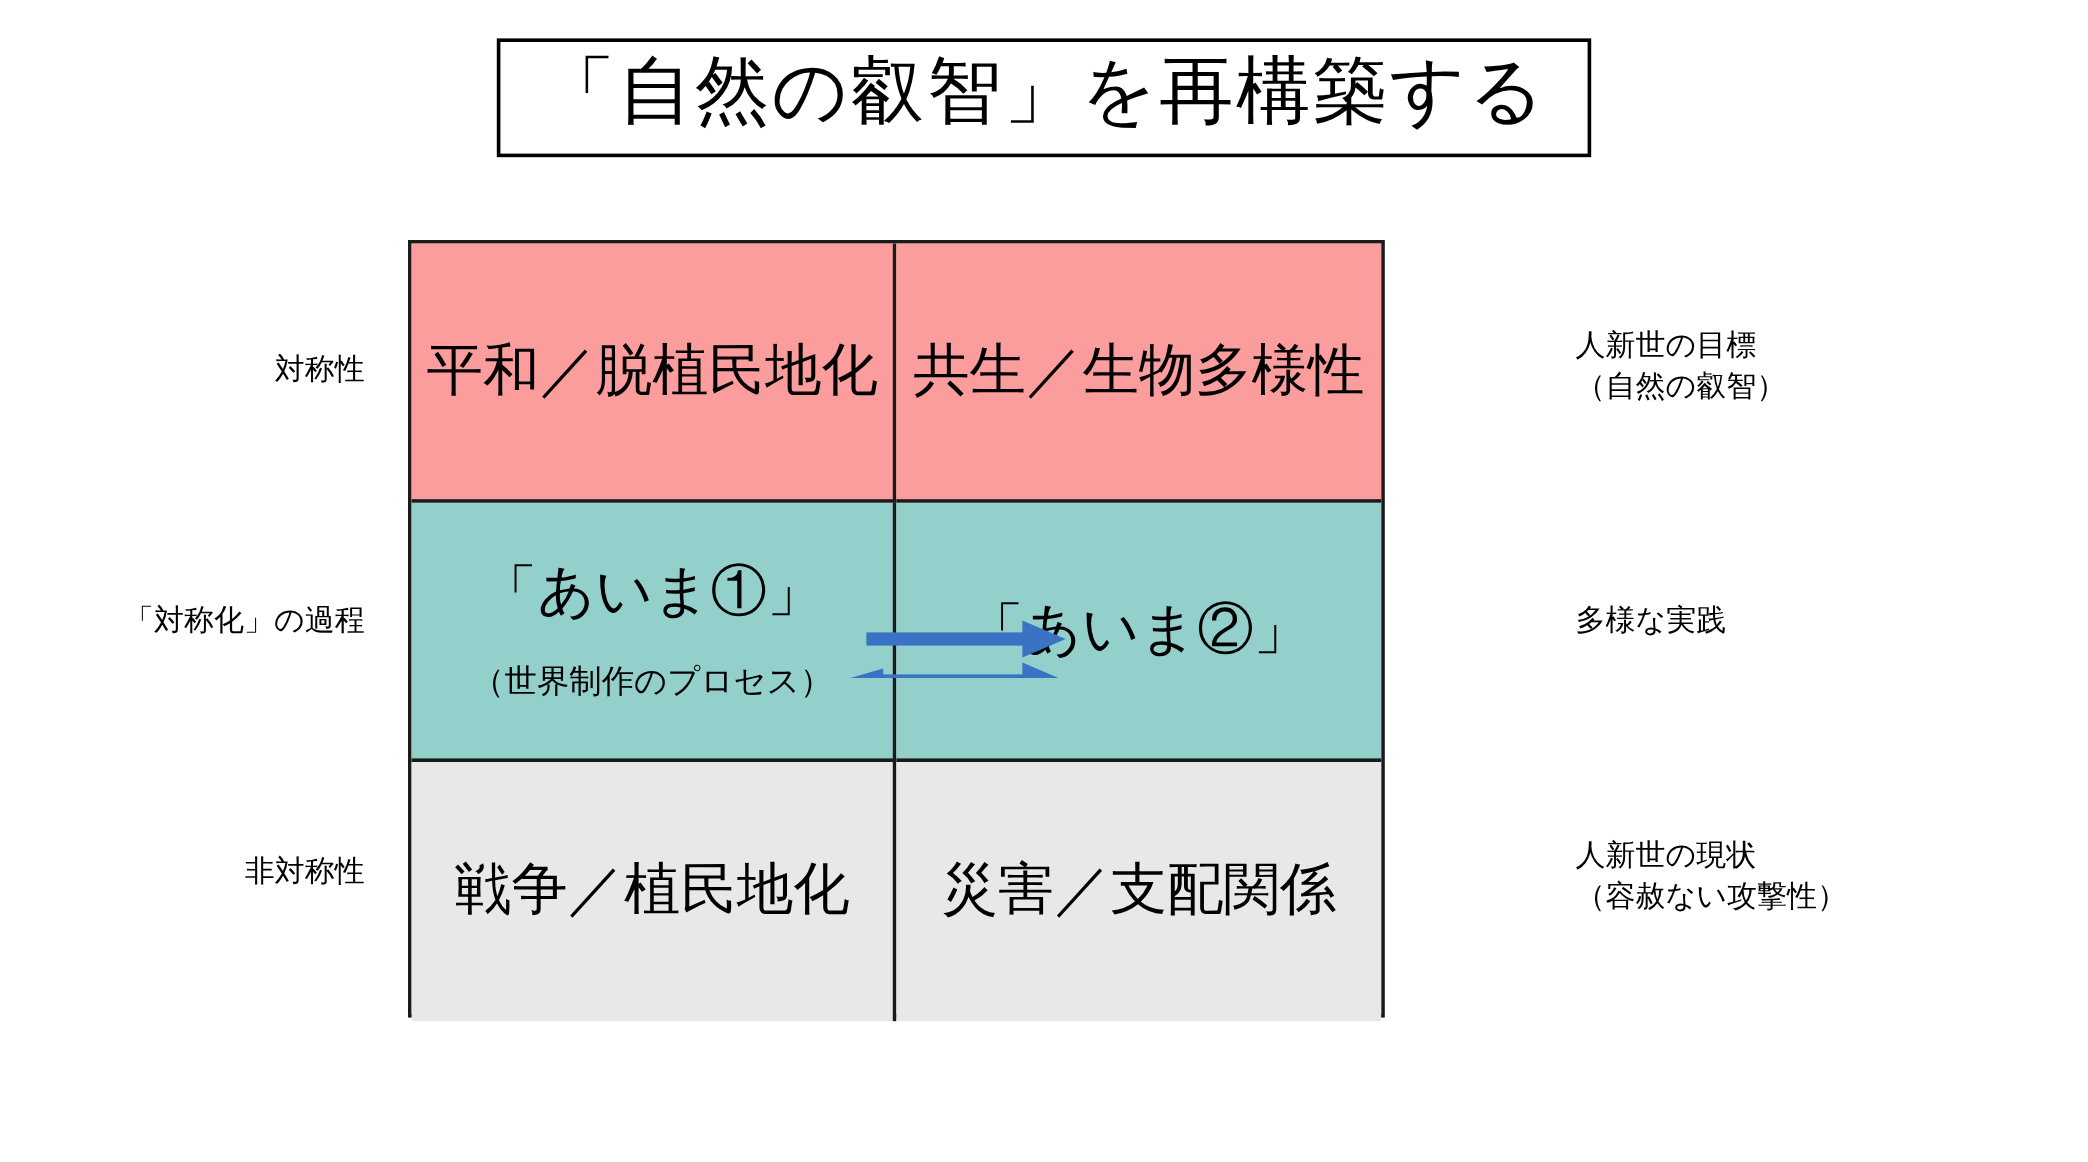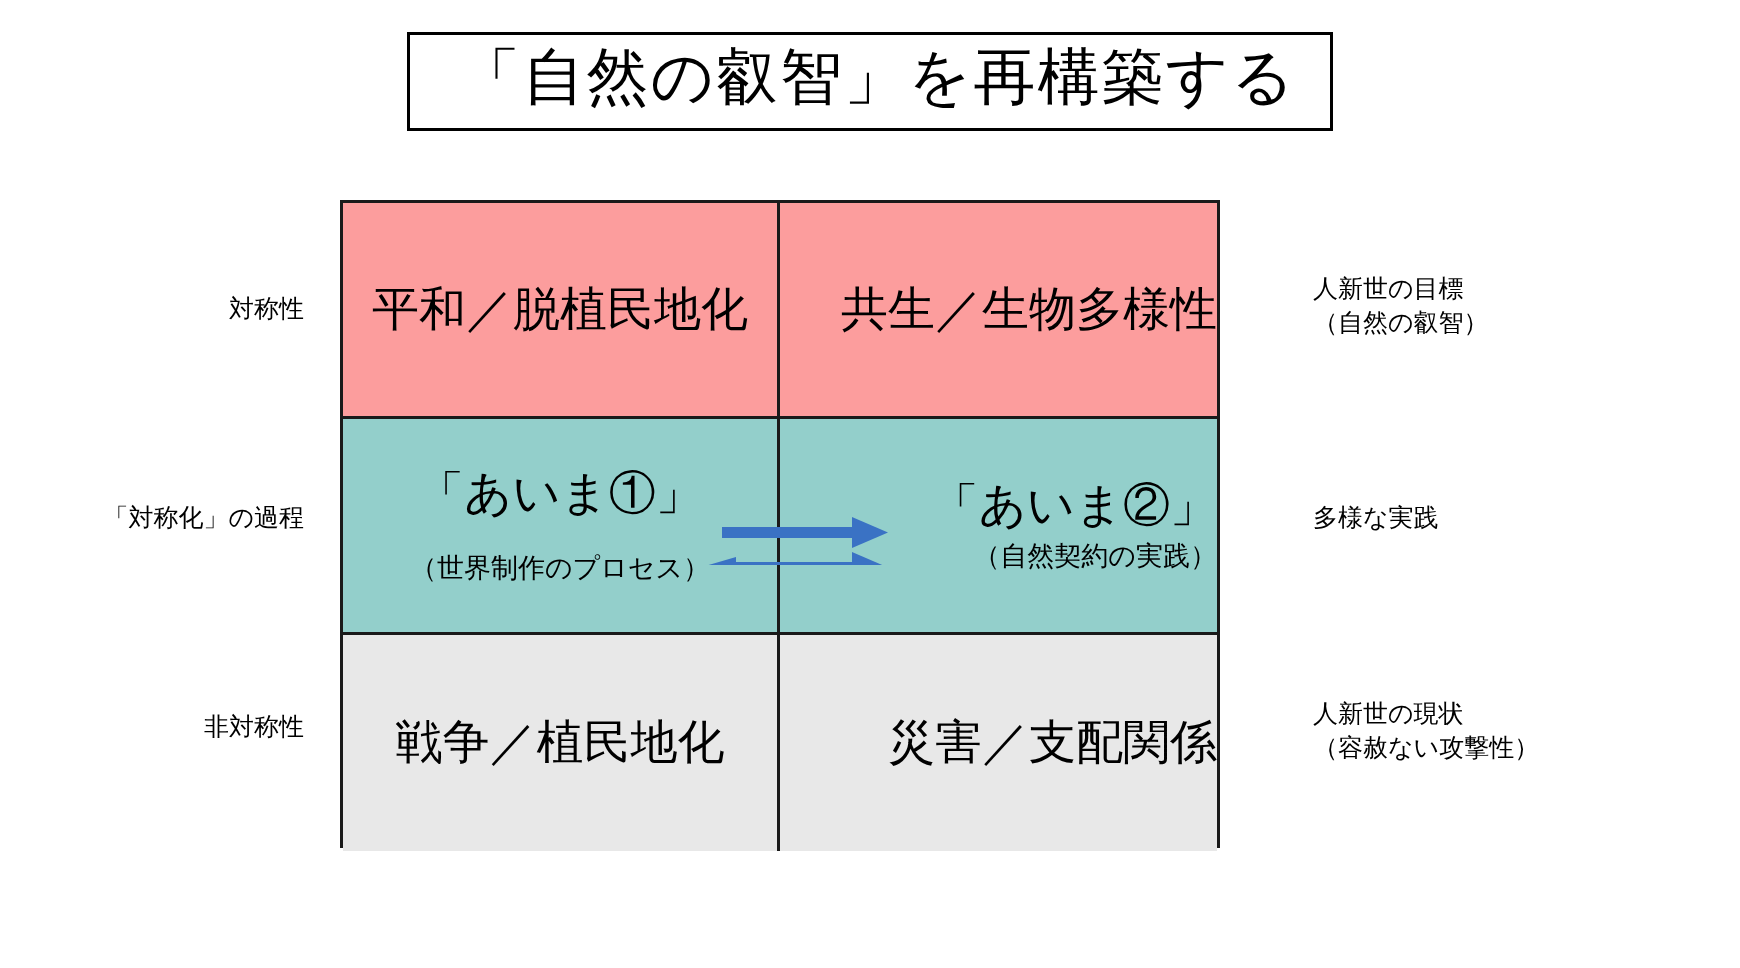--- a/index.html
+++ b/index.html
@@ -13,56 +13,56 @@
   }
 
   
   #title-wrap{
     position:absolute;
     left:0;right:0;top:32px;
     display:flex;justify-content:center;
   }
   #title-box{
     border:3px solid #000000;
-    padding:6px 34px 14px 49px;
+    padding:6px 34px 14px 34px;
     background:#ffffff;
   }
   #title-text{
     font-size:62px;
     line-height:1.18;
     letter-spacing:2px;
     white-space:nowrap;
   }
 
   
   #matrix{
     position:absolute;
     left:340px;
     top:200px;
-    width:880px;
+    width:814px;
     height:648px;
     border:3px solid #1a1a1a;
     box-sizing:border-box;
     display:grid;
     grid-template-columns:1fr 1fr;
     grid-template-rows:216px 216px 216px;
   }
   .cell{
     position:relative;
     box-sizing:border-box;
     display:flex;
     flex-direction:column;
     align-items:center;
     justify-content:center;
     text-align:center;
     border-right:3px solid #1a1a1a;
     border-bottom:3px solid #1a1a1a;
     overflow:hidden;
   }
-  .cell.col-last{border-right:none;align-items:flex-end;}
+  .cell.col-last{border-right:none;}
 
   .cell-main{
     font-size:47px;
     line-height:1.1;
     white-space:nowrap;
   }
   .cell-sub{
     font-size:27px;
     line-height:1.1;
     margin-top:10px;
@@ -137,21 +137,20 @@
   <div class="cell col-last row-goal-cell" style="background: rgb(252, 157, 157); border-right: none; border-bottom-color: rgb(26, 26, 26);">
     <div class="cell-main">共生／生物多様性</div>
   </div>
 
   <div class="cell row-mid-cell" style="background: rgb(147, 207, 203); border-right-color: rgb(26, 26, 26); border-bottom-color: rgb(26, 26, 26); gap: 24px;">
     <div class="cell-main">「あいま①」</div>
     <div class="cell-sub">（世界制作のプロセス）</div>
   </div>
   <div class="cell col-last row-mid-cell" style="background: rgb(147, 207, 203); border-right: none; border-bottom-color: rgb(26, 26, 26);">
     <div class="cell-main">「あいま②」</div>
-    <div class="cell-sub">（自然契約の実践）</div>
   </div>
 
   <div class="cell row-now-cell" style="background: rgb(232, 232, 232); border-right-color: rgb(26, 26, 26); border-bottom: none;">
     <div class="cell-main">戦争／植民地化</div>
   </div>
   <div class="cell col-last row-now-cell" style="background: rgb(232, 232, 232); border-right: none; border-bottom: none;">
     <div class="cell-main">災害／支配関係</div>
   </div>
 </div>
 

